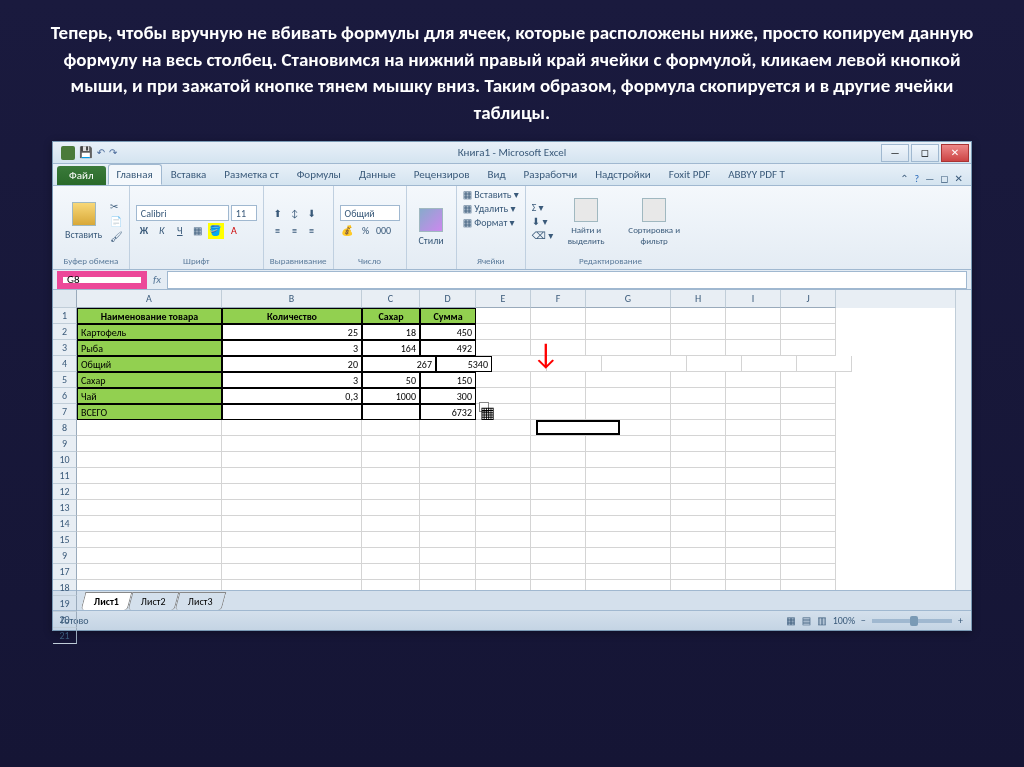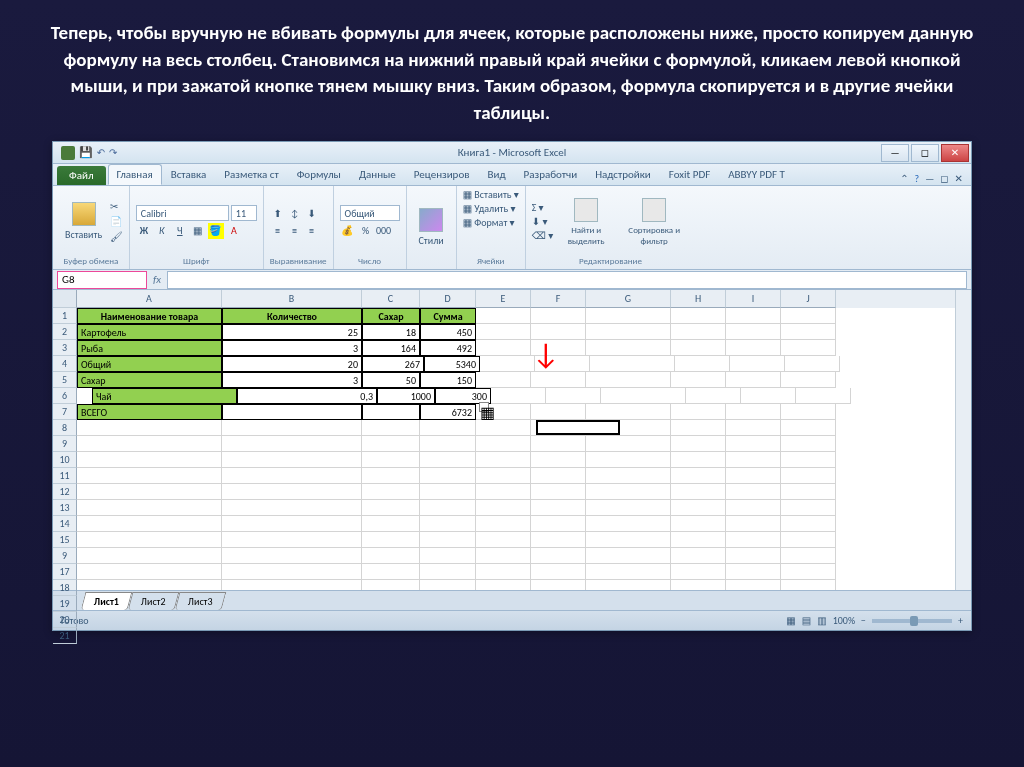--- a/index.html
+++ b/index.html
@@ -24,21 +24,21 @@
 .rgroup-body{flex:1;display:flex;align-items:center;gap:2px;font-size:10px;color:#3a5a7a}
 .rgroup-label{font-size:9px;color:#5a7a9a;text-align:center;padding-bottom:1px}
 .big-btn{display:flex;flex-direction:column;align-items:center;padding:4px 6px;font-size:10px;color:#3a5a7a}
 .big-btn-icon{width:24px;height:24px;background:#d0d8e0;border:1px solid #a0b8c0;margin-bottom:2px}
 .font-grp{display:flex;flex-direction:column;gap:2px}
 .font-row{display:flex;gap:2px}
 .font-sel{border:1px solid #a0b8d0;background:#fff;font-size:10px;padding:1px 4px;height:16px}
 .mini-btn{width:16px;height:16px;border:1px solid transparent;display:inline-flex;align-items:center;justify-content:center;font-size:10px}
 .align-grid{display:grid;grid-template-columns:repeat(3,16px);gap:1px}
 .namebox-row{height:20px;background:#e4ecf4;border-bottom:1px solid #a0b8d0;display:flex;align-items:center}
-.namebox{width:90px;height:18px;border:1px solid #ec4899;background:#fff;font-size:11px;padding:0 4px;display:flex;align-items:center;margin-left:4px}
+.namebox{width:90px;height:18px;border:6px solid #ec4899;background:#fff;font-size:11px;padding:0 4px;display:flex;align-items:center;margin-left:4px}
 .fx-label{padding:0 6px;font-size:11px;font-style:italic;color:#5a7a9a}
 .formula-bar{flex:1;height:18px;border:1px solid #a0b8d0;background:#fff;margin-right:4px}
 .grid-area{height:300px;display:flex;background:#fff;position:relative}
 .row-hdrs{width:24px;background:#e8eef4}
 .row-hdr{height:16px;border-bottom:1px solid #c0cdd8;border-right:1px solid #9ab;font-size:10px;color:#3a5a7a;display:flex;align-items:center;justify-content:center}
 .row-hdr.corner{background:#e0e8f0;height:18px}
 .cols{flex:1;overflow:hidden}
 .col-hdrs{height:18px;display:flex;background:#e8eef4}
 .col-hdr{border-right:1px solid #c0cdd8;border-bottom:1px solid #9ab;font-size:10px;color:#3a5a7a;display:flex;align-items:center;justify-content:center}
 .cells{position:relative}
@@ -289,21 +289,21 @@
               <div class="cell" style="width: 55px;"></div>
               <div class="cell" style="width: 55px;"></div>
               <div class="cell" style="width: 85px;"></div>
               <div class="cell" style="width: 55px;"></div>
               <div class="cell" style="width: 55px;"></div>
               <div class="cell" style="width: 55px;"></div>
             </div>
             <div class="cell-row">
               <div class="cell name-cell" style="width: 145px;">Общий</div>
               <div class="cell data-cell" style="width: 140px;">20</div>
-              <div class="cell data-cell" style="width: 62px;">267</div>
+              <div class="cell data-cell" style="width: 74px;">267</div>
               <div class="cell data-cell" style="width: 56px;">5340</div>
               <div class="cell" style="width: 55px;"></div>
               <div class="cell" style="width: 55px;"></div>
               <div class="cell" style="width: 85px;"></div>
               <div class="cell" style="width: 55px;"></div>
               <div class="cell" style="width: 55px;"></div>
               <div class="cell" style="width: 55px;"></div>
             </div>
             <div class="cell-row">
               <div class="cell name-cell" style="width: 145px;">Сахар</div>
@@ -311,21 +311,21 @@
               <div class="cell data-cell" style="width: 58px;">50</div>
               <div class="cell data-cell" style="width: 56px;">150</div>
               <div class="cell" style="width: 55px;"></div>
               <div class="cell" style="width: 55px;"></div>
               <div class="cell" style="width: 85px;"></div>
               <div class="cell" style="width: 55px;"></div>
               <div class="cell" style="width: 55px;"></div>
               <div class="cell" style="width: 55px;"></div>
             </div>
             <div class="cell-row">
-              <div class="cell name-cell" style="width: 145px; margin-left: 15px;">Чай</div>
+              <div class="cell name-cell" style="width: 145px;">Чай</div>
               <div class="cell data-cell" style="width: 140px;">0,3</div>
               <div class="cell data-cell" style="width: 58px;">1000</div>
               <div class="cell data-cell" style="width: 56px;">300</div>
               <div class="cell" style="width: 55px;"></div>
               <div class="cell" style="width: 55px;"></div>
               <div class="cell" style="width: 85px;"></div>
               <div class="cell" style="width: 55px;"></div>
               <div class="cell" style="width: 55px;"></div>
               <div class="cell" style="width: 55px;"></div>
             </div>

